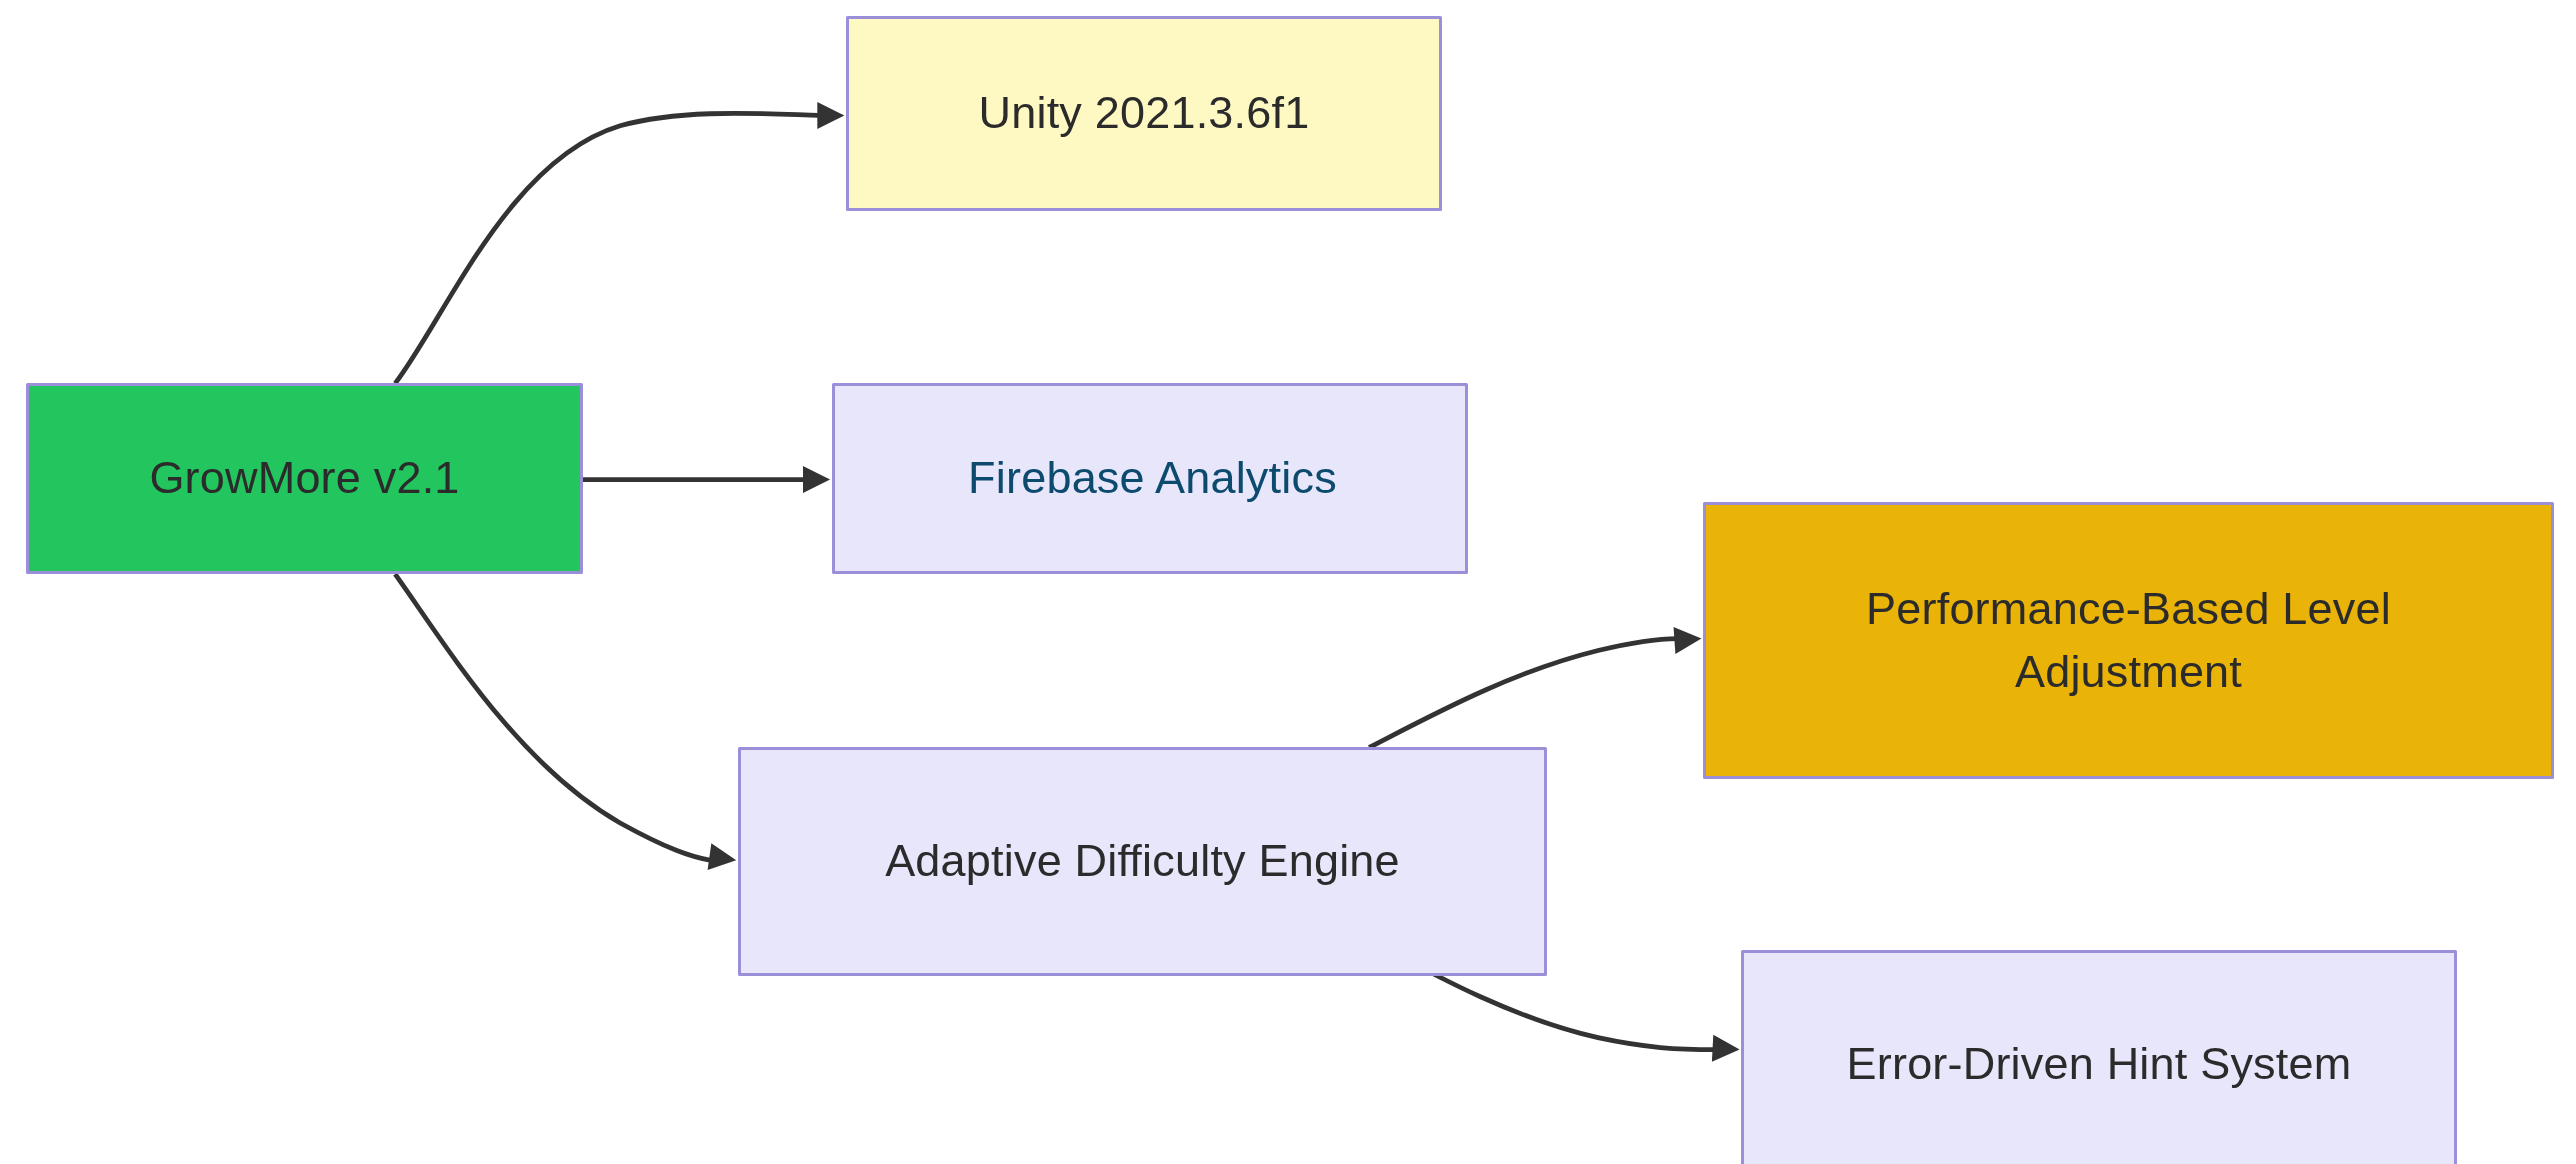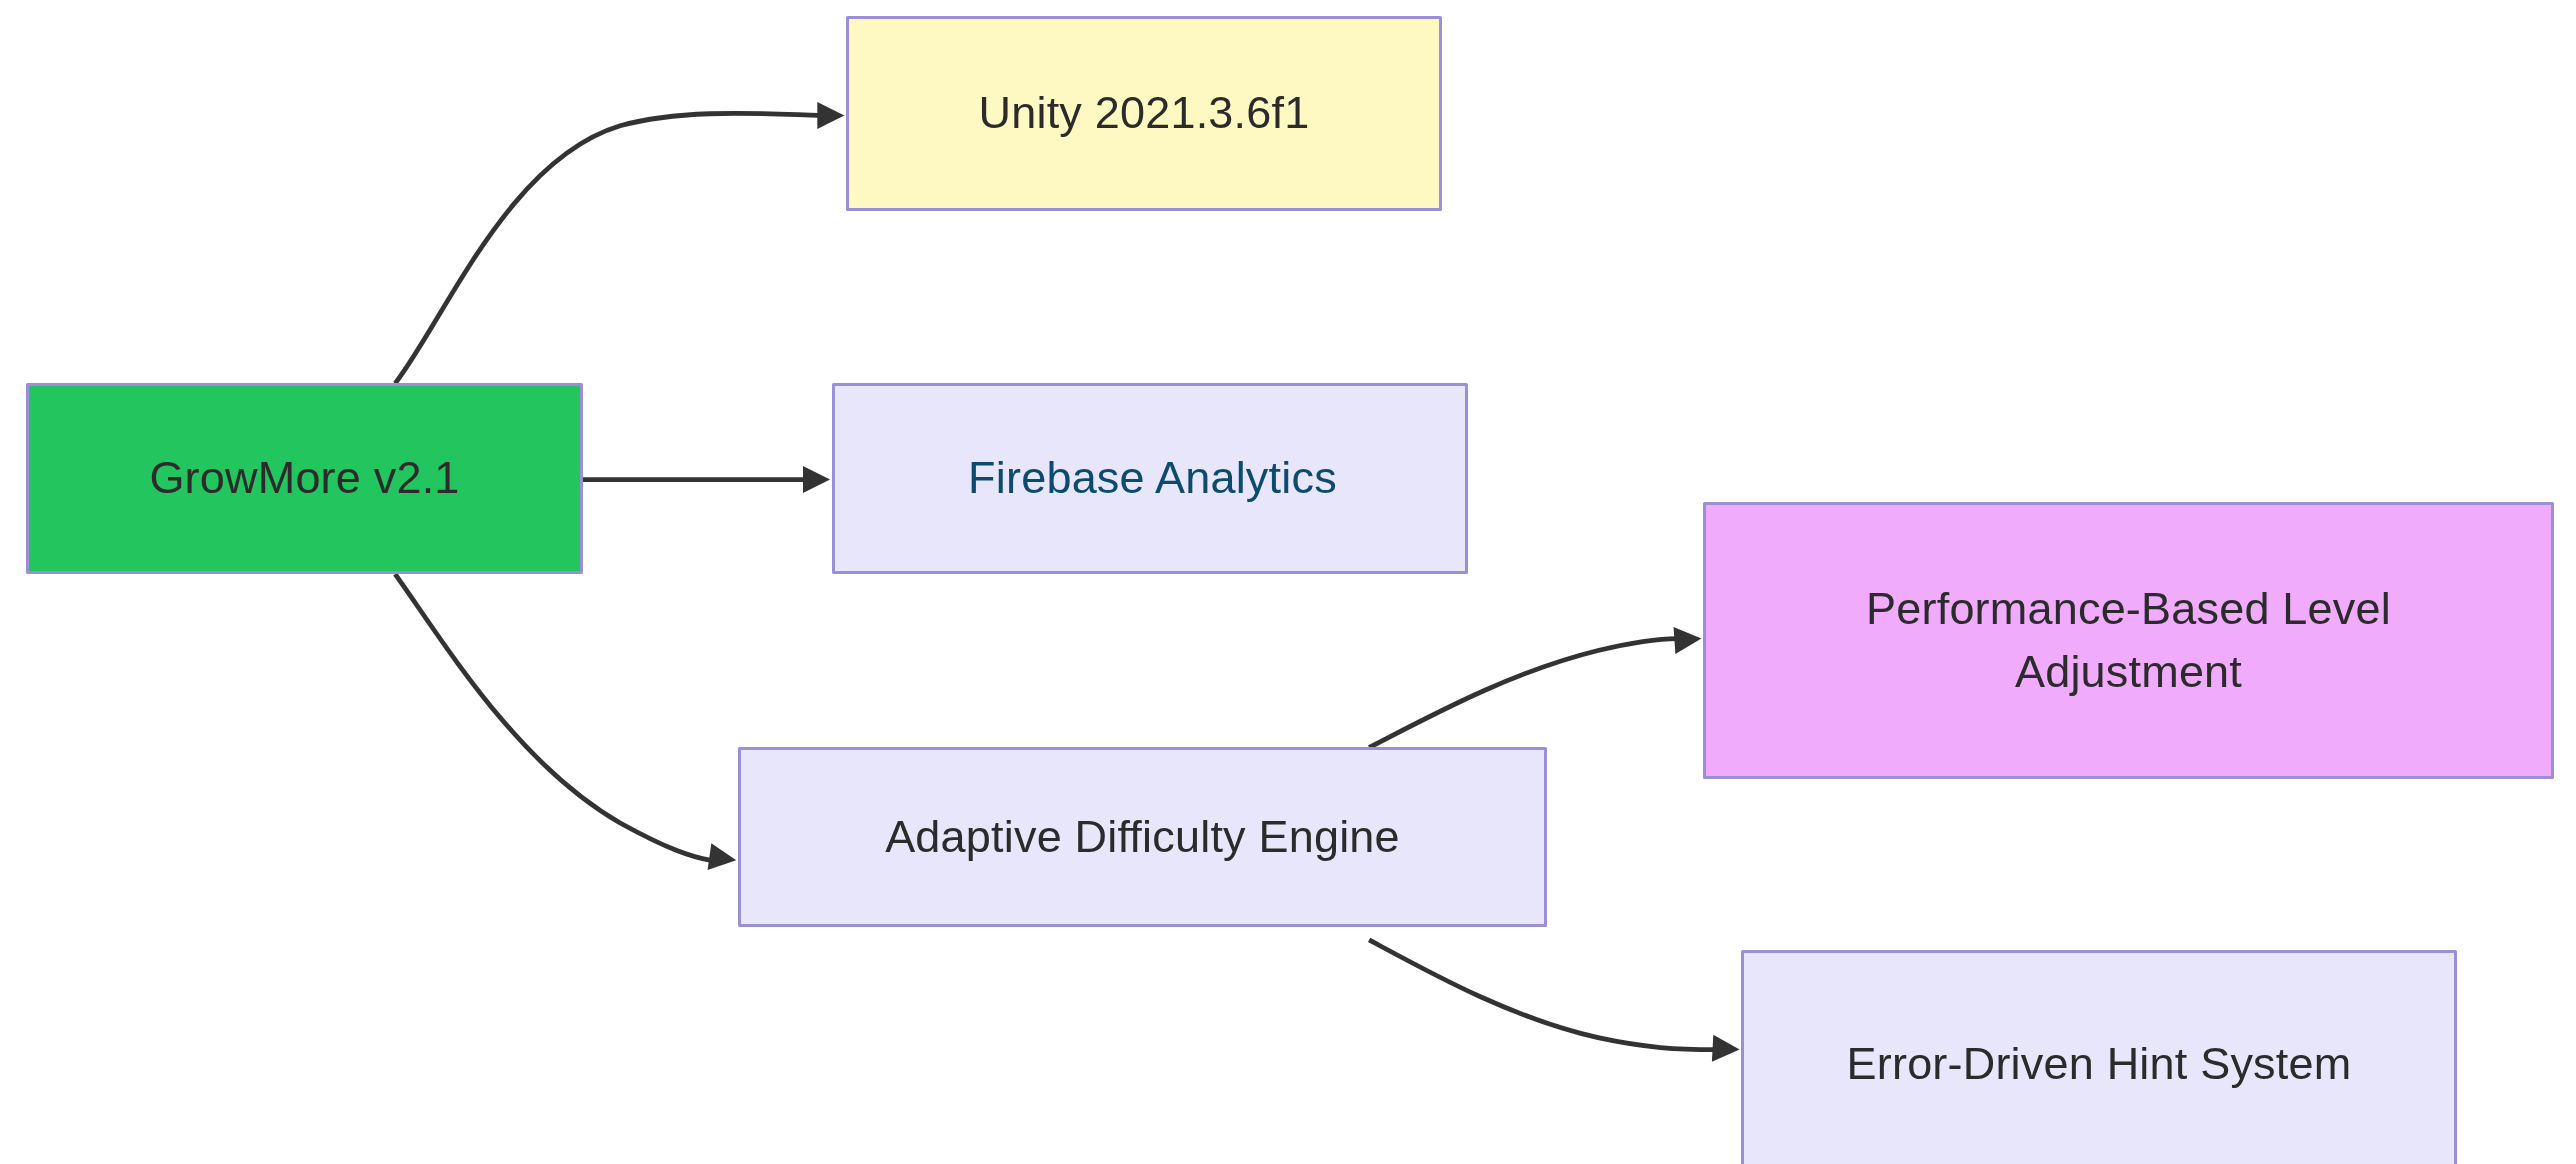--- a/index.html
+++ b/index.html
@@ -88,25 +88,25 @@
   </div>
 
   <div class="node" style="left: 846px; top: 16px; width: 596px; height: 195px; background: #fef9c3; border-color: rgb(154, 143, 216); color: rgb(43, 43, 43);">
     <span class="node-label">Unity 2021.3.6f1</span>
   </div>
 
   <div class="node" style="left: 832px; top: 383px; width: 636px; height: 191px; background: rgb(232, 230, 251); border-color: rgb(154, 143, 216); color: #0c4a6e; padding-left: 32px;">
     <span class="node-label">Firebase Analytics</span>
   </div>
 
-  <div class="node" style="left: 738px; top: 747px; width: 809px; height: 180px; background: rgb(232, 230, 251); border-color: rgb(154, 143, 216); color: rgb(43, 43, 43);">
+  <div class="node" style="left: 738px; top: 747px; width: 809px; height: 229px; background: rgb(232, 230, 251); border-color: rgb(154, 143, 216); color: rgb(43, 43, 43);">
     <span class="node-label">Adaptive Difficulty Engine</span>
   </div>
 
-  <div class="node" style="left: 1703px; top: 502px; width: 851px; height: 277px; background: #f0abfc; border-color: rgb(154, 143, 216); color: rgb(43, 43, 43); padding: 0px 48px;">
+  <div class="node" style="left: 1703px; top: 502px; width: 851px; height: 277px; background: #eab308; border-color: rgb(154, 143, 216); color: rgb(43, 43, 43); padding: 0px 48px;">
     <span class="node-label">Performance-Based Level Adjustment</span>
   </div>
 
   <div class="node" style="left: 1741px; top: 950px; width: 716px; height: 228px; background: rgb(232, 230, 251); border-color: rgb(154, 143, 216); color: rgb(43, 43, 43);">
     <span class="node-label">Error-Driven Hint System</span>
   </div>
 
 </div>
 
 

